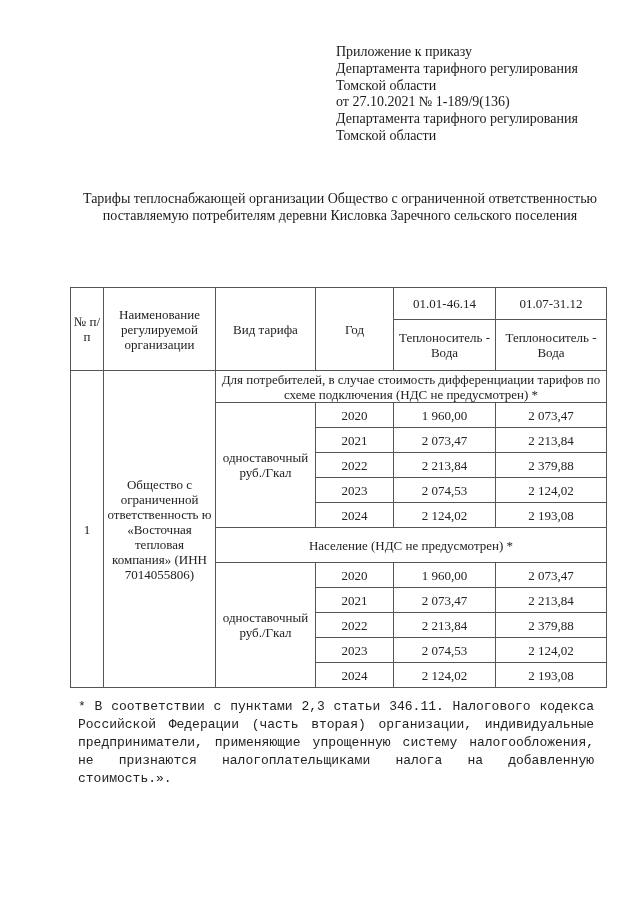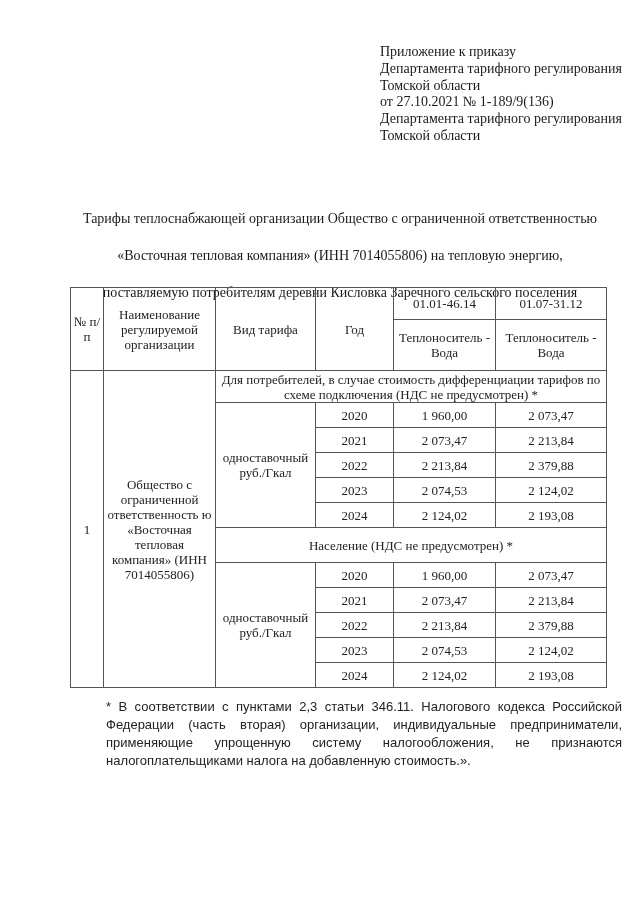--- a/index.html
+++ b/index.html
@@ -1,40 +1,39 @@
 <!DOCTYPE html>
 <html><head>
 <meta charset="utf-8">
 <style>
   html, body { margin:0; padding:0; background:#ffffff; }
   body { width:640px; height:905px; position:relative; font-family:"DejaVu Serif", "Liberation Serif", serif; color:#1a1a1a; overflow:hidden; }
-  .appendix { position:absolute; left:336px; top:44px; font-family:"Liberation Serif", serif; font-size:14px; line-height:16.8px;margin-left:44px; }
+  .appendix { position:absolute; left:336px; top:44px; font-family:"Liberation Serif", serif; font-size:14px; line-height:16.8px; }
   .appendix div { white-space:nowrap; }
   .title { position:absolute; left:70px; top:190px; width:540px; text-align:center; font-family:"Liberation Serif", serif; font-size:14px; line-height:17px; }
-  .title div { white-space:nowrap;margin-top:20px; }
+  .title div { white-space:nowrap; }
   table.tariffs { position:absolute; left:70px; top:287px; border-collapse:collapse; font-family:"Liberation Serif", serif; font-size:13px; color:#222; }
   table.tariffs td { border:1px solid #555; text-align:center; vertical-align:middle; padding:0 2px; line-height:15px; }
   .w1 { width:28px; } .w2 { width:107px; } .w3 { width:95px; } .w4 { width:73px; } .w5 { width:97px; } .w6 { width:106px; }
-  .footnote { position:absolute; left:78px; top:698px; width:516px; font-family:Liberation Sans, sans-serif; font-size:13px; line-height:18px; text-align:justify; color:#222;margin-left:28px; }
+  .footnote { position:absolute; left:78px; top:698px; width:516px; font-family:Liberation Mono, monospace; font-size:13px; line-height:18px; text-align:justify; color:#222; }
 </style>
 </head>
 <body>
 
 <div class="appendix">
   <div>Приложение к приказу</div>
   <div>Департамента тарифного регулирования</div>
   <div>Томской области</div>
   <div>от 27.10.2021 № 1-189/9(136)</div>
   <div>Департамента тарифного регулирования</div>
   <div>Томской области</div>
 </div>
 
 <div class="title">
   <div>Тарифы теплоснабжающей организации Общество с ограниченной ответственностью</div>
-  <div>«Восточная тепловая компания» (ИНН 7014055806) на тепловую энергию,</div>
   <div>поставляемую потребителям деревни Кисловка Заречного сельского поселения</div>
 </div>
 
 <table class="tariffs">
   <tbody>
       <tr style="height:32px">
     <td class="w1" rowspan="2">№ п/п</td>
     <td class="w2" rowspan="2">Наименование регулируемой организации</td>
     <td class="w3" rowspan="2">Вид тарифа</td>
     <td class="w4" rowspan="2">Год</td>

